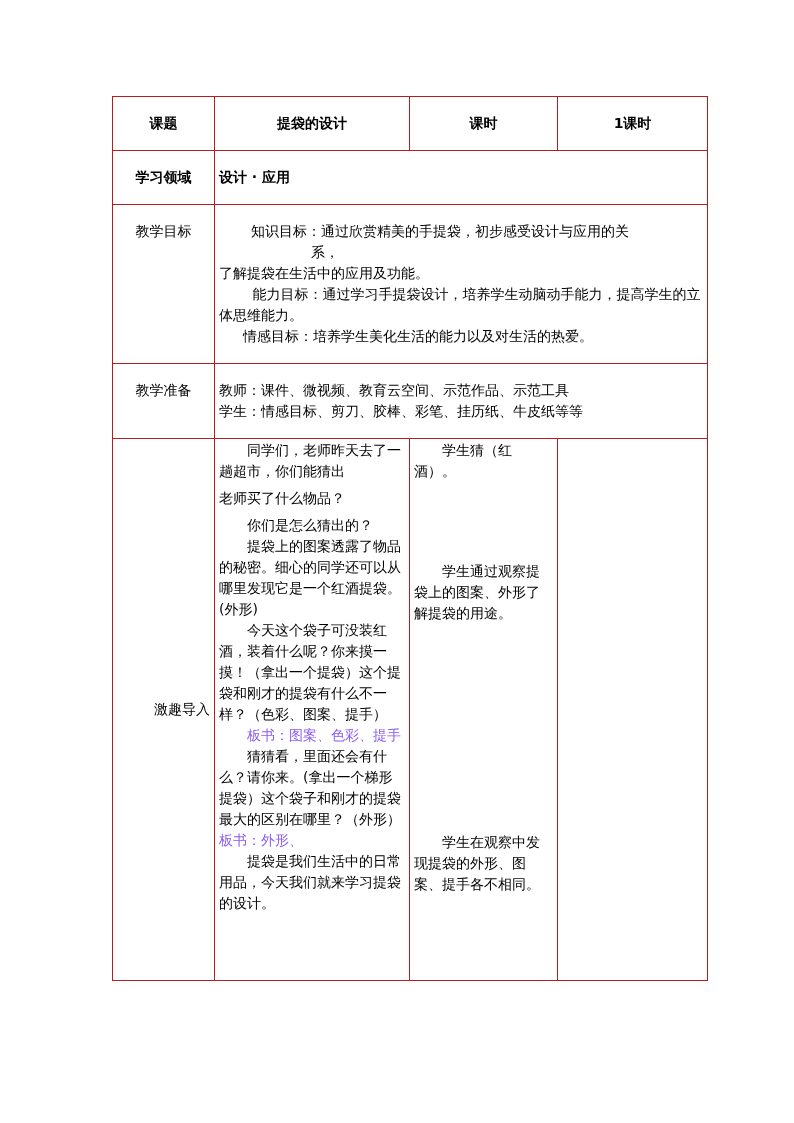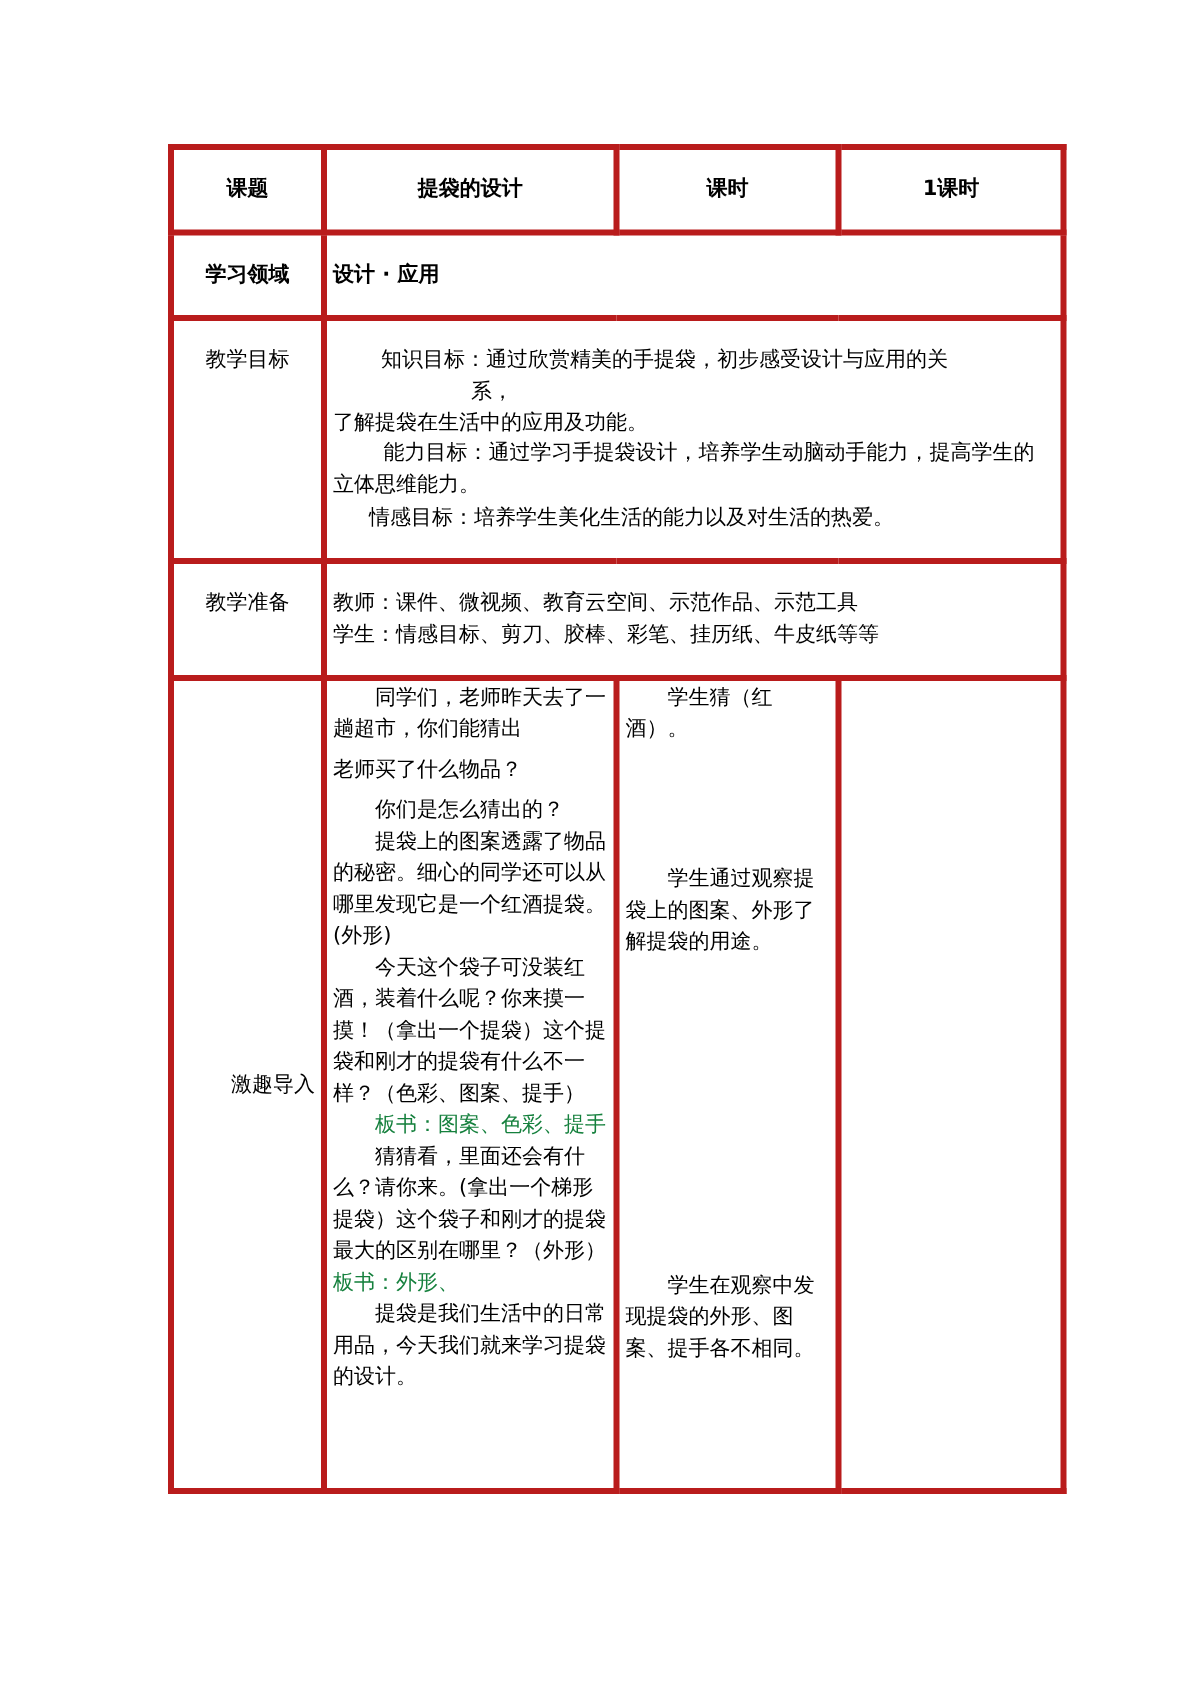--- a/index.html
+++ b/index.html
@@ -1,26 +1,26 @@
 <!DOCTYPE html>
 <html><head>
 <meta charset="utf-8">
 <style>
   html, body { margin: 0; padding: 0; background: #ffffff; }
   body { width: 794px; height: 1123px; position: relative; overflow: hidden;
          font-family: "DejaVu Sans", "Liberation Sans", sans-serif; color: #000; }
   .page { position: absolute; left: 0; top: 0; width: 794px; height: 1123px; background:#fff; }
   table.plan { position: absolute; left: 112px; top: 96px; width: 595px;
                border-collapse: collapse; table-layout: fixed; font-size: 14px; }
-  table.plan td { border: 4px solid #b91c1c; vertical-align: top; padding: 16px 4px; line-height: 21px; }
+  table.plan td { border: 1px solid #b91c1c; vertical-align: top; padding: 16px 4px; line-height: 21px; }
   .bold { font-weight: bold; }
   .center { text-align: center; }
   .ind { text-indent: 2em; }
-  .ind3 { text-indent: 2.4em; font-family: Liberation Mono, monospace; }
-  .red { color: #15803d; }
+  .ind3 { text-indent: 2.4em; }
+  .red { color: #8b5cf6; }
   .cell-p { margin: 0; }
   .mid { vertical-align: middle !important; text-align: right; }
 </style>
 </head>
 <body>
 
 <div class="page">
 <table class="plan">
   <colgroup>
     <col style="width:102px">

